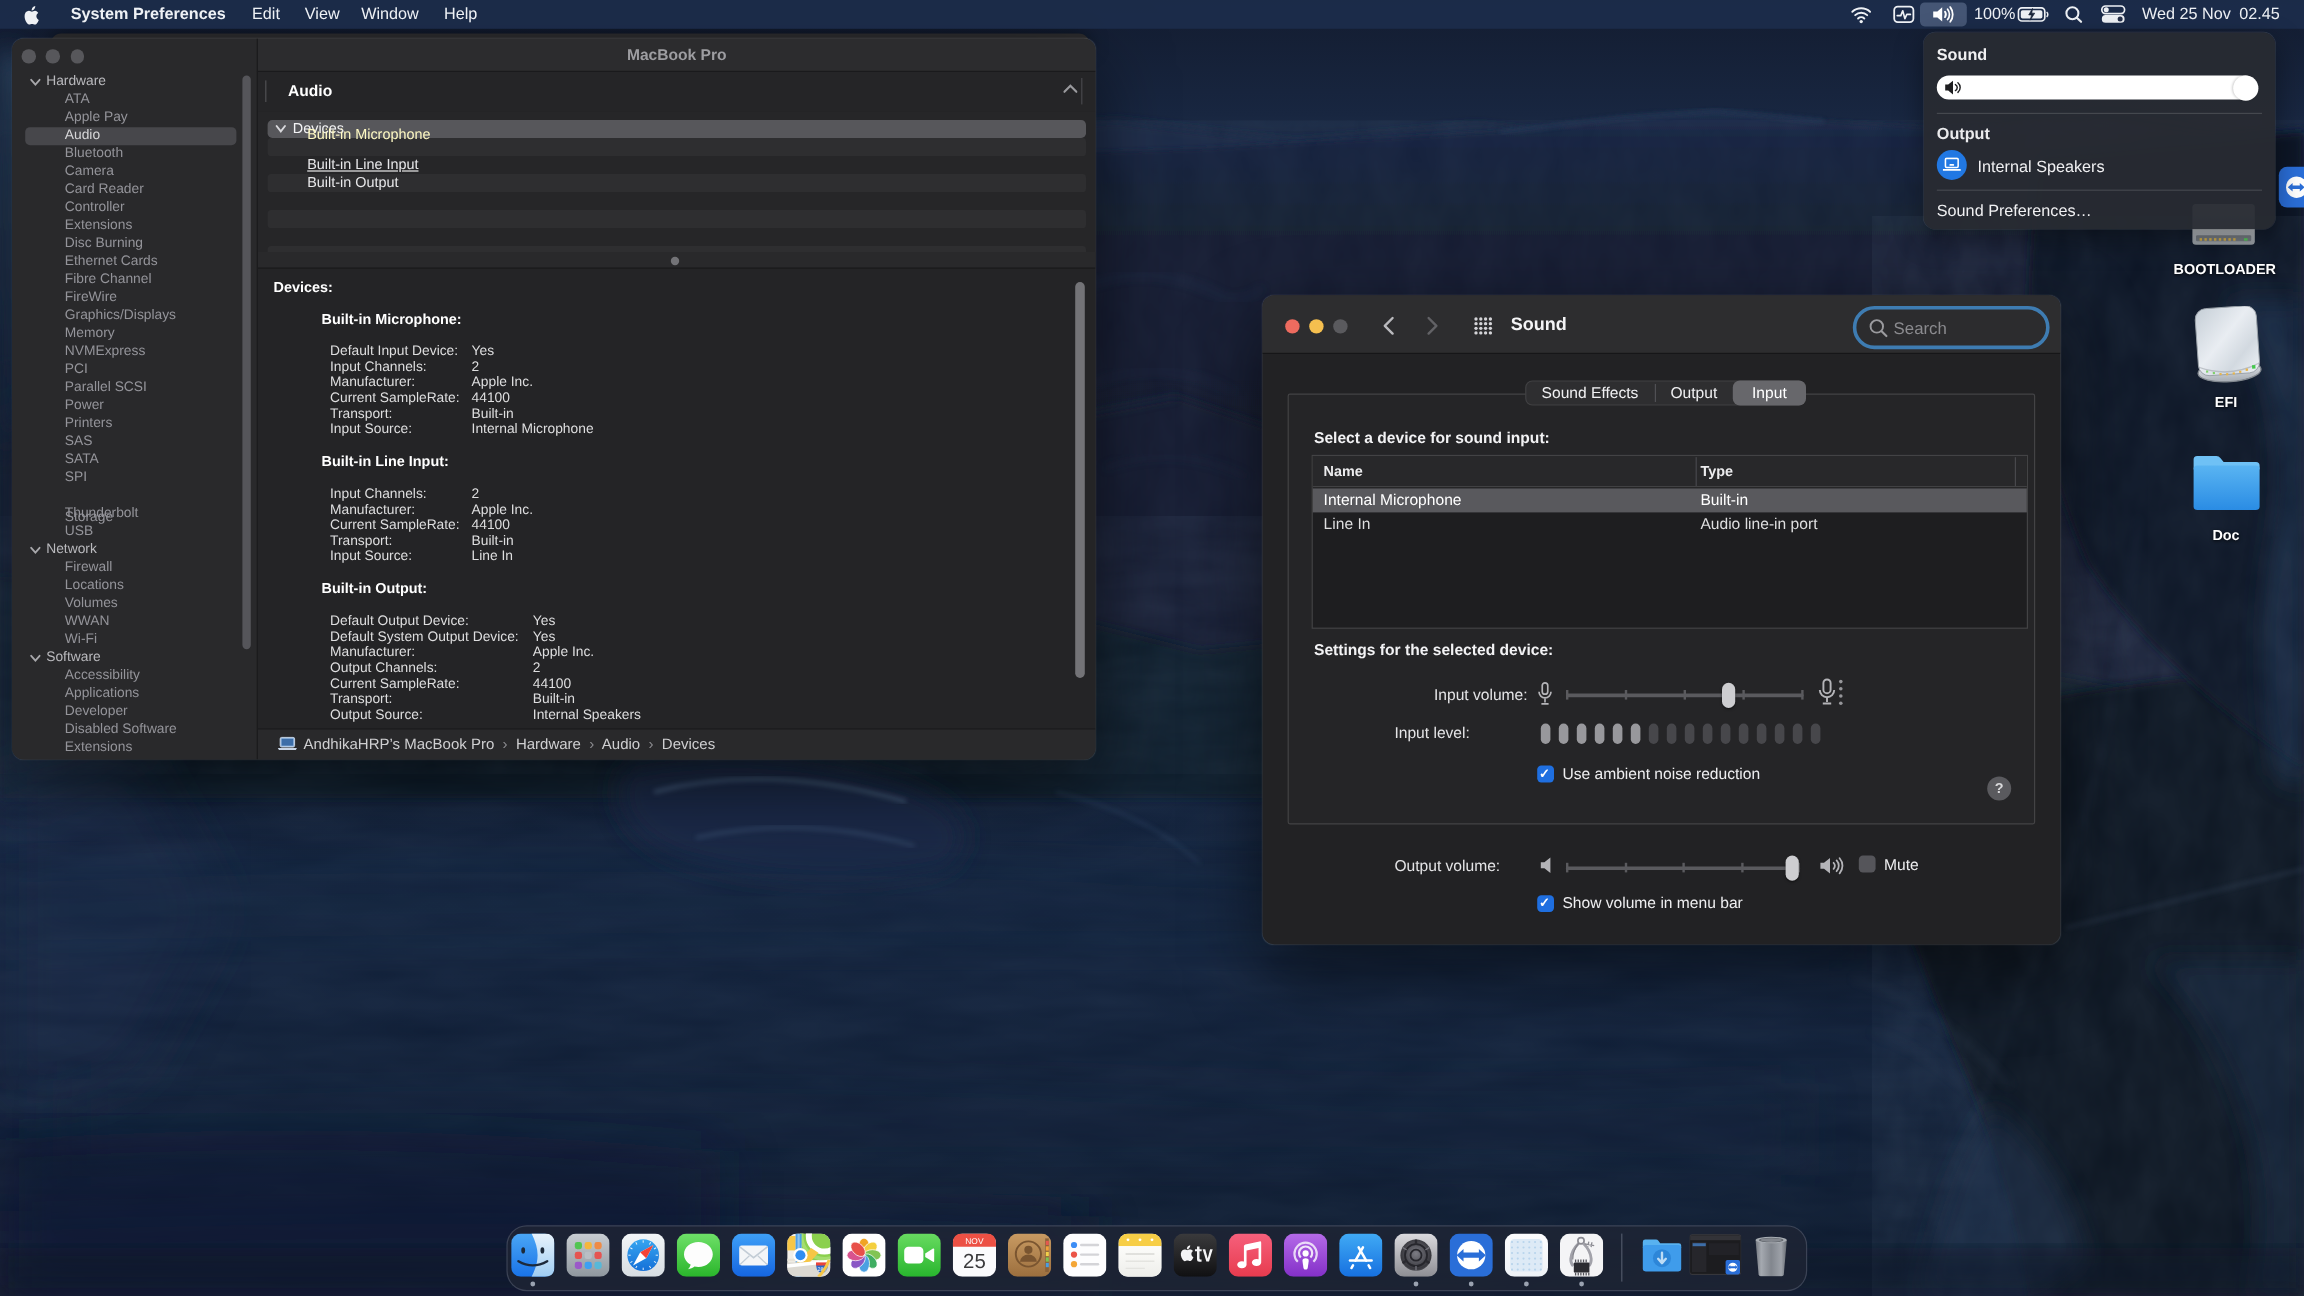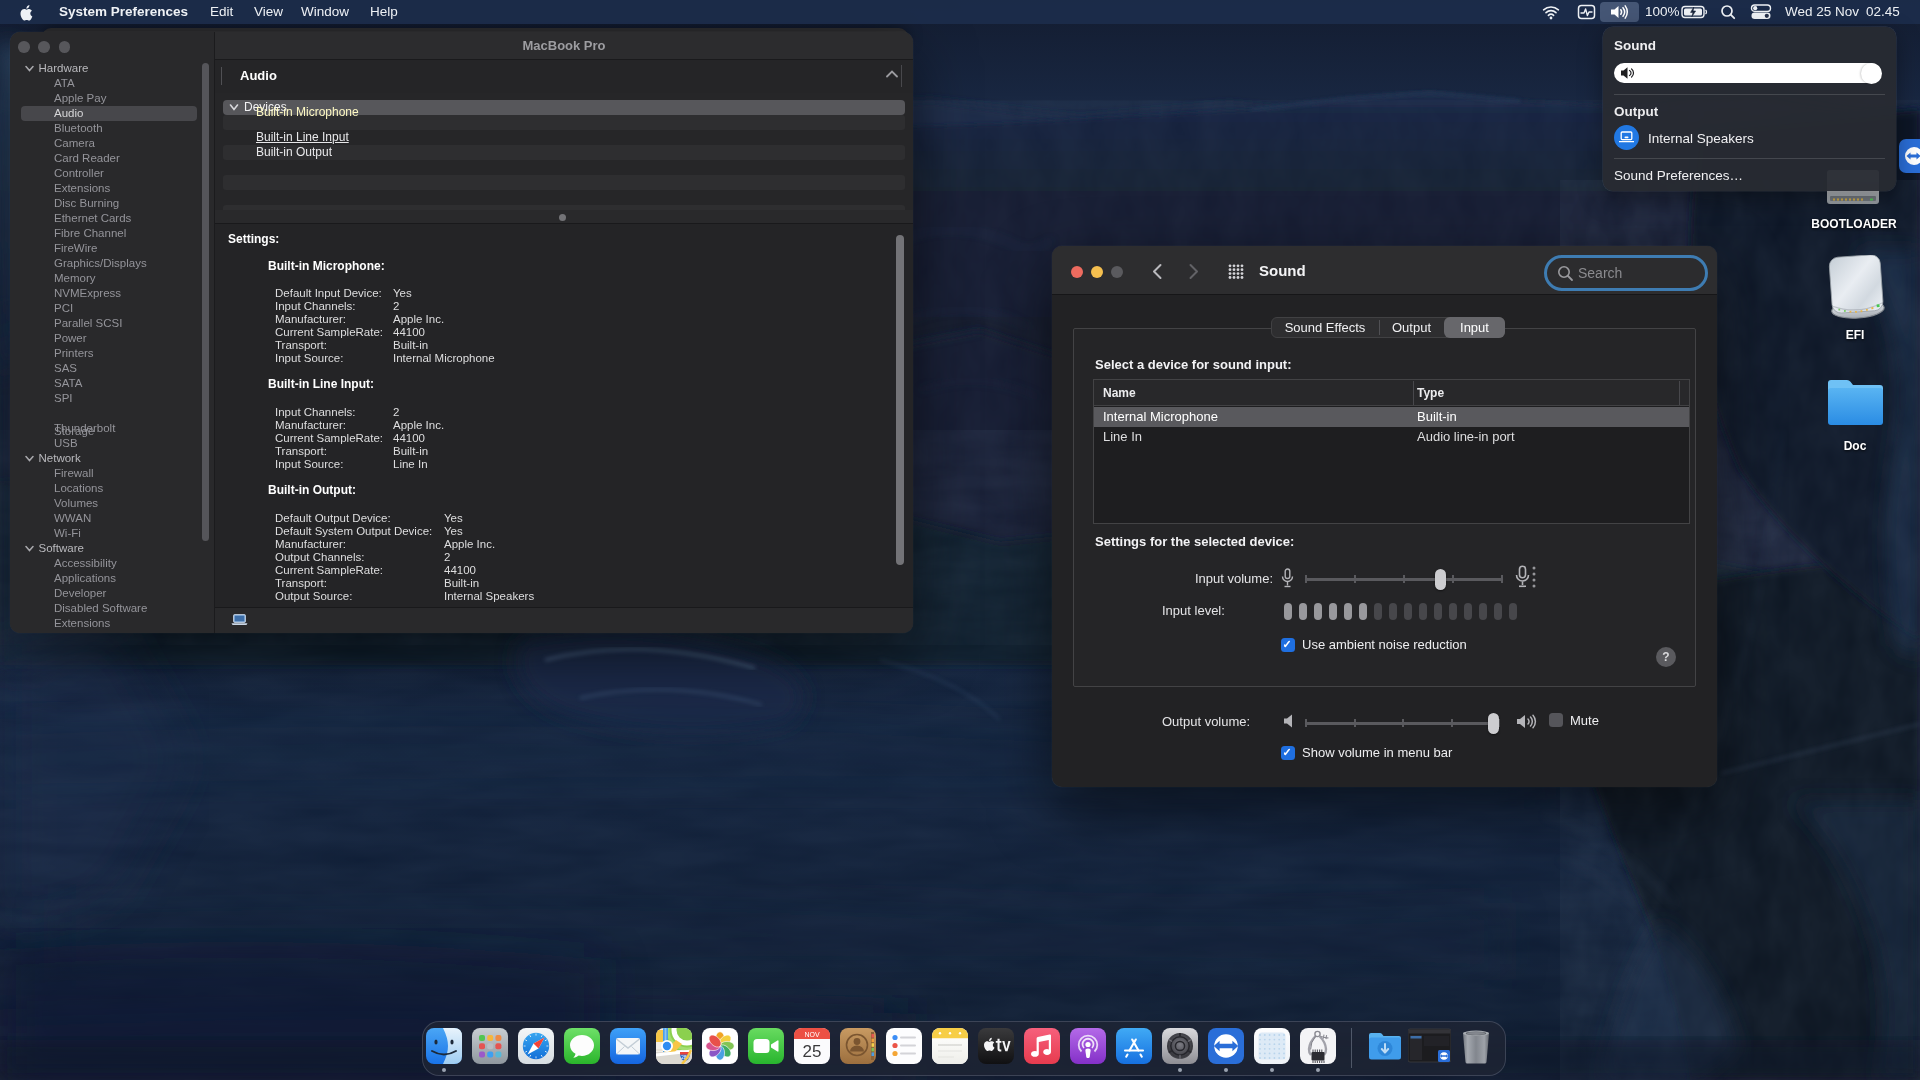--- a/index.html
+++ b/index.html
@@ -294,21 +294,21 @@
   <div class="abs" style="left:246px;top:113px;height:15px;line-height:15px;color:#e8e8ea;font-size:12px;">Built-in Output</div>
   <div class="abs" style="left:213px;top:143px;width:682px;height:15px;background:#2e2e30;border-radius:3px;"></div>
   <div class="abs" style="left:213px;top:173px;width:682px;height:15px;background:#2e2e30;border-radius:3px;"></div>
 
   <div class="abs" style="left:205px;top:178px;width:698px;height:13px;background:#29292b;"></div>
   <div class="abs" style="left:549px;top:182px;width:7px;height:7px;border-radius:50%;background:#737377;"></div>
   <div class="abs" style="left:205px;top:191px;width:698px;height:1px;background:#19191b;"></div>
 
   <div class="abs" style="left:205px;top:192px;width:698px;height:383px;background:#242426;"></div>
   <div id="w1detail">
-        <div class="kvb" style="left:218px;top:200.5px;font-size:12px;">Settings:</div>
+        <div class="kvb" style="left:218px;top:200.5px;font-size:12px;">Devices:</div>
         <div class="kvb" style="left:258px;top:228px;font-size:12px;">Built-in Microphone:</div>
         <div class="kv" style="left:265px;top:254.5px;">Default Input Device:</div>
         <div class="kv" style="left:383px;top:254.5px;">Yes</div>
         <div class="kv" style="left:265px;top:267.5px;">Input Channels:</div>
         <div class="kv" style="left:383px;top:267.5px;">2</div>
         <div class="kv" style="left:265px;top:280.5px;">Manufacturer:</div>
         <div class="kv" style="left:383px;top:280.5px;">Apple Inc.</div>
         <div class="kv" style="left:265px;top:293.5px;">Current SampleRate:</div>
         <div class="kv" style="left:383px;top:293.5px;">44100</div>
         <div class="kv" style="left:265px;top:306.5px;">Transport:</div>
@@ -345,20 +345,21 @@
 
   <div class="abs" style="left:886px;top:203px;width:8px;height:330px;background:#737377;border-radius:4px;"></div>
 
   <div class="abs" style="left:205px;top:575px;width:698px;height:1px;background:#19191b;"></div>
   <div class="abs" style="left:205px;top:576px;width:698px;height:25px;background:#29292b;"></div>
   <svg class="abs" style="left:221px;top:581px;" width="17" height="14" viewBox="0 0 17 14">
         <rect x="2.5" y="1.5" width="12" height="8" rx="1.2" fill="#9ec1e8" stroke="#c9d6e6" stroke-width="0.8"></rect>
         <rect x="3.6" y="2.6" width="9.8" height="5.8" fill="#3d6ea8"></rect>
         <path d="M0.5,10.3 L16.5,10.3 L15.5,12 L1.5,12 Z" fill="#c9d6e6"></path>
       </svg>
+  <div class="abs" style="left:243px;top:576px;height:25px;line-height:25px;font-size:12.5px;color:#cfcfd1;">AndhikaHRP’s MacBook Pro <span style="color:#8a8a8e;">&nbsp;›&nbsp;</span> Hardware <span style="color:#8a8a8e;">&nbsp;›&nbsp;</span> Audio <span style="color:#8a8a8e;">&nbsp;›&nbsp;</span> Devices</div>
 </div>
 
 <div id="win2" class="win">
   <div id="w2title"></div>
   <div id="w2group"></div>
   <div class="tl" style="left:19px;top:19.5px;background:#ed6b5f;"></div>
   <div class="tl" style="left:39px;top:19.5px;background:#f5bf4f;"></div>
   <div class="tl" style="left:59px;top:19.5px;background:#5a5a5e;"></div>
   <svg class="abs" style="left:99px;top:17px;" width="12" height="17" viewBox="0 0 12 17">
         <path d="M9.5,2 L3,8.5 L9.5,15" stroke="#b9b9bd" stroke-width="2" fill="none" stroke-linecap="round" stroke-linejoin="round"></path>

